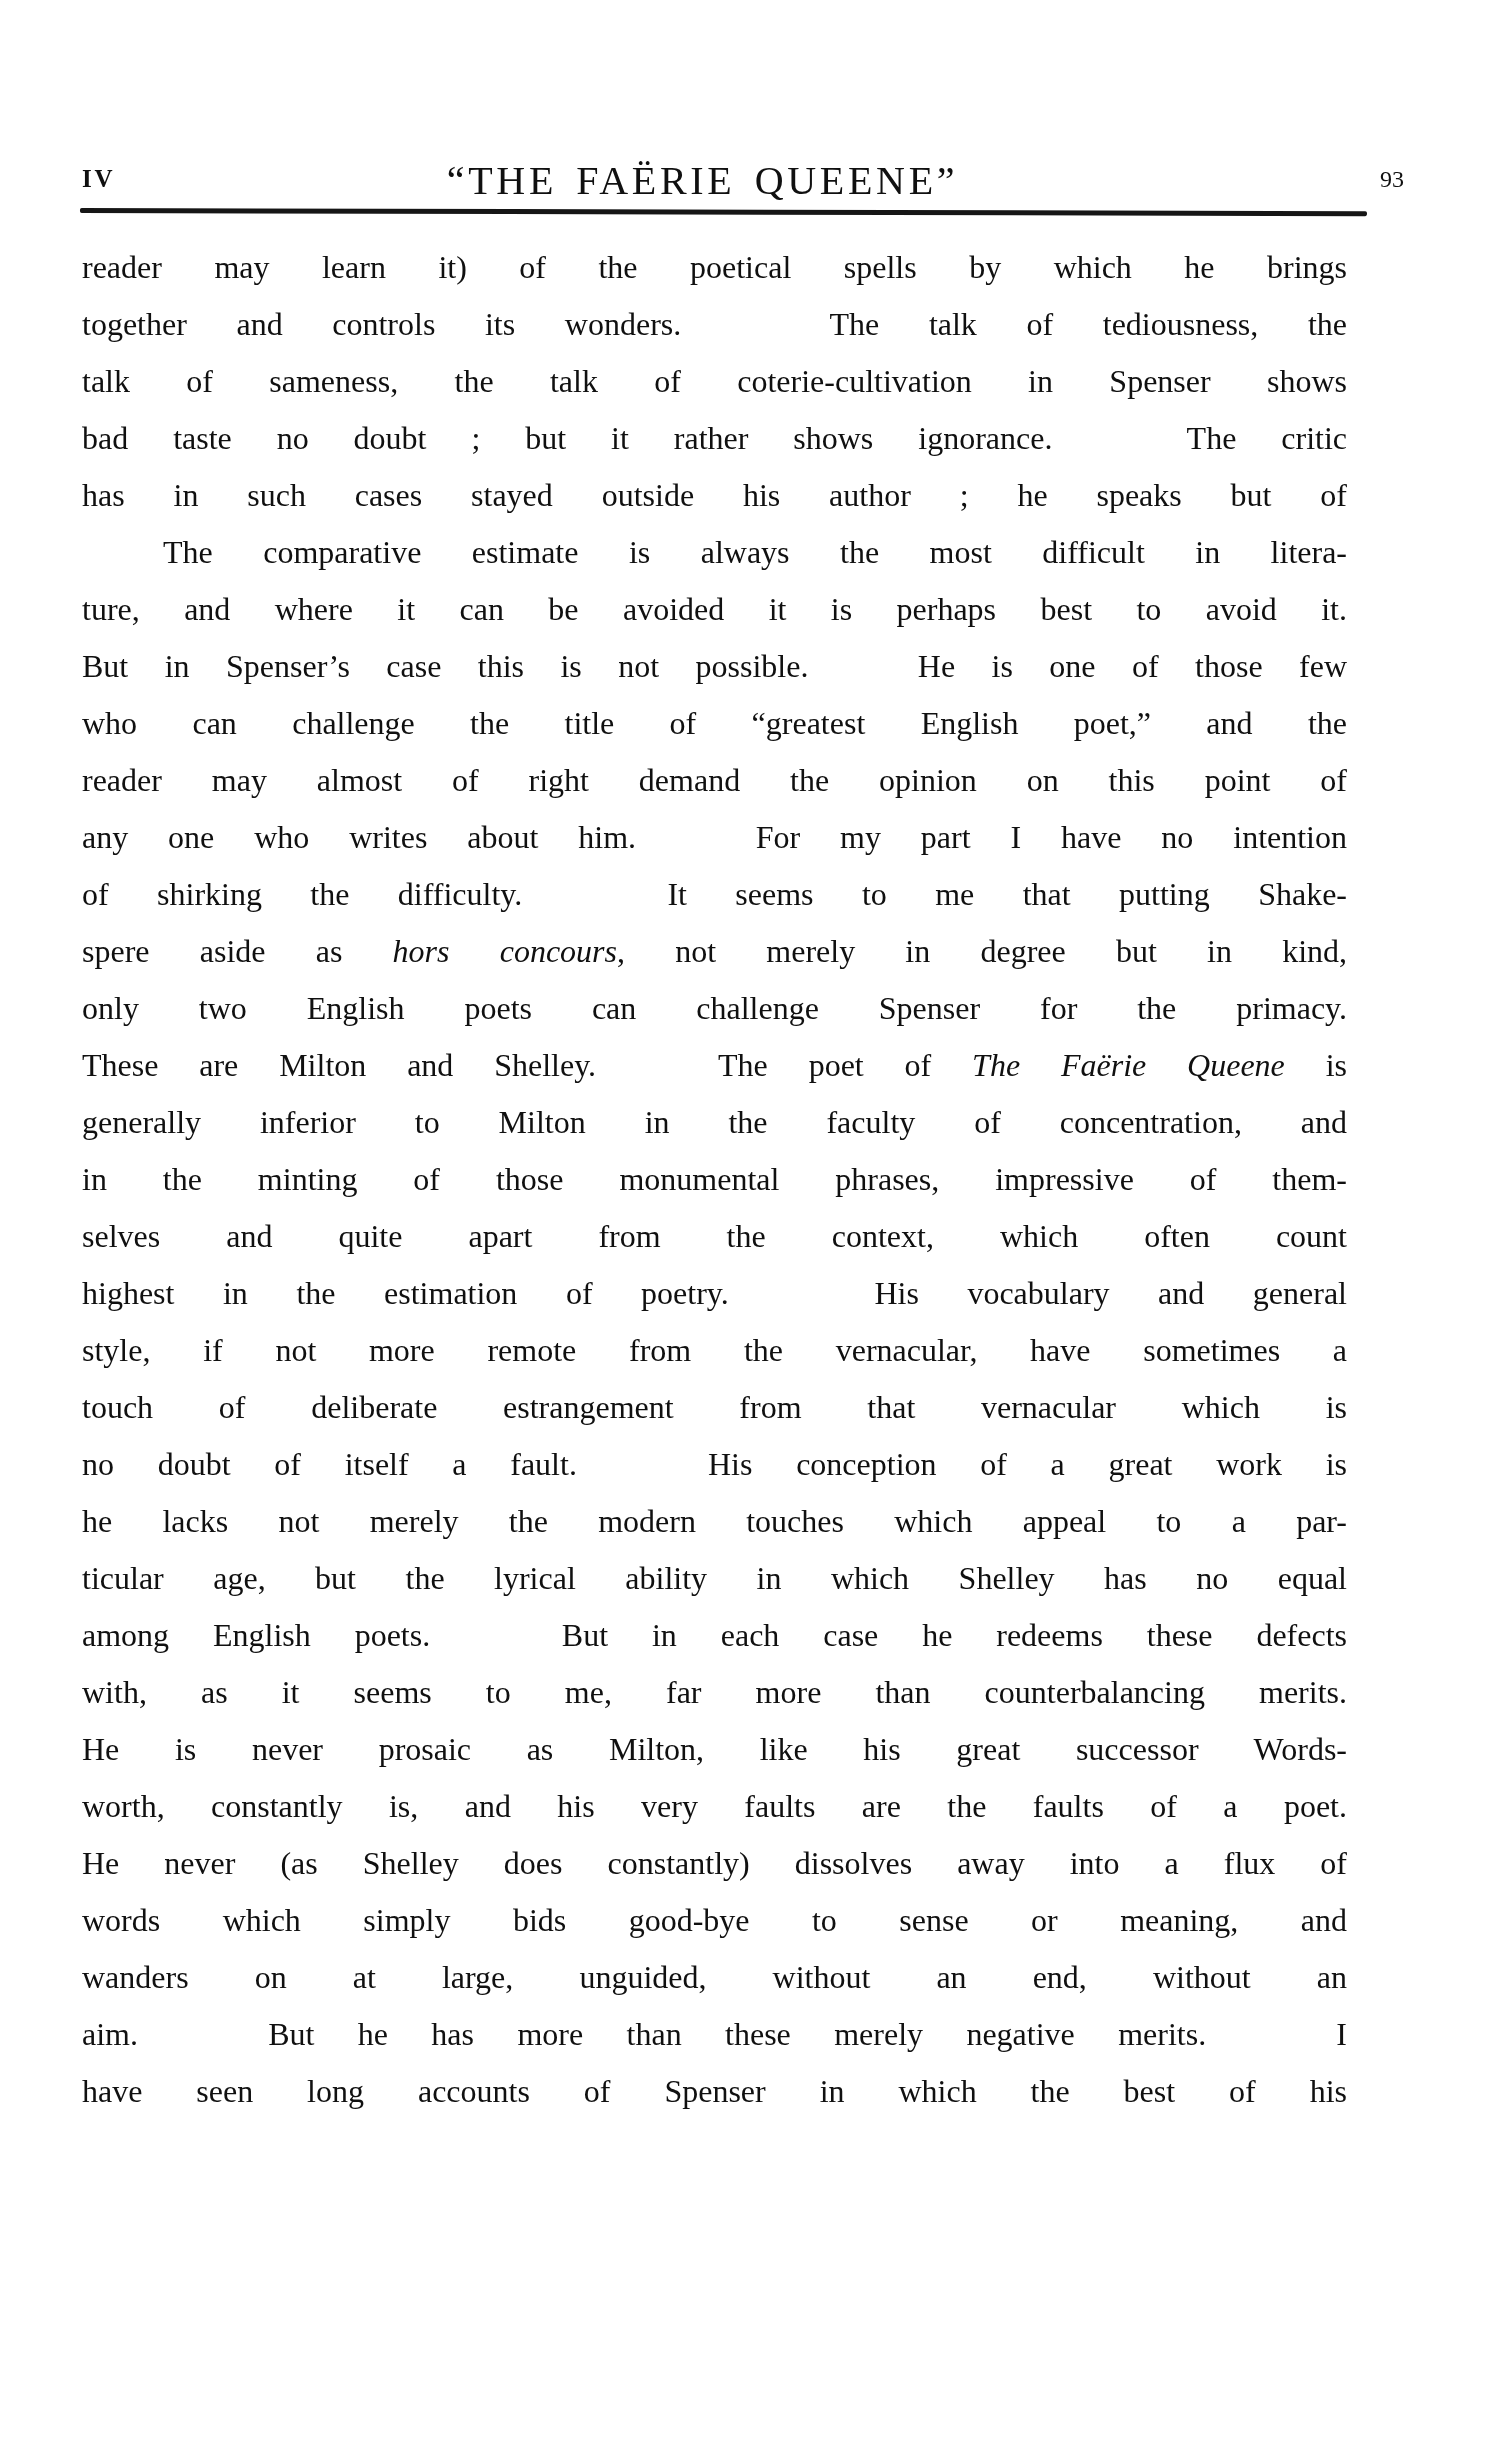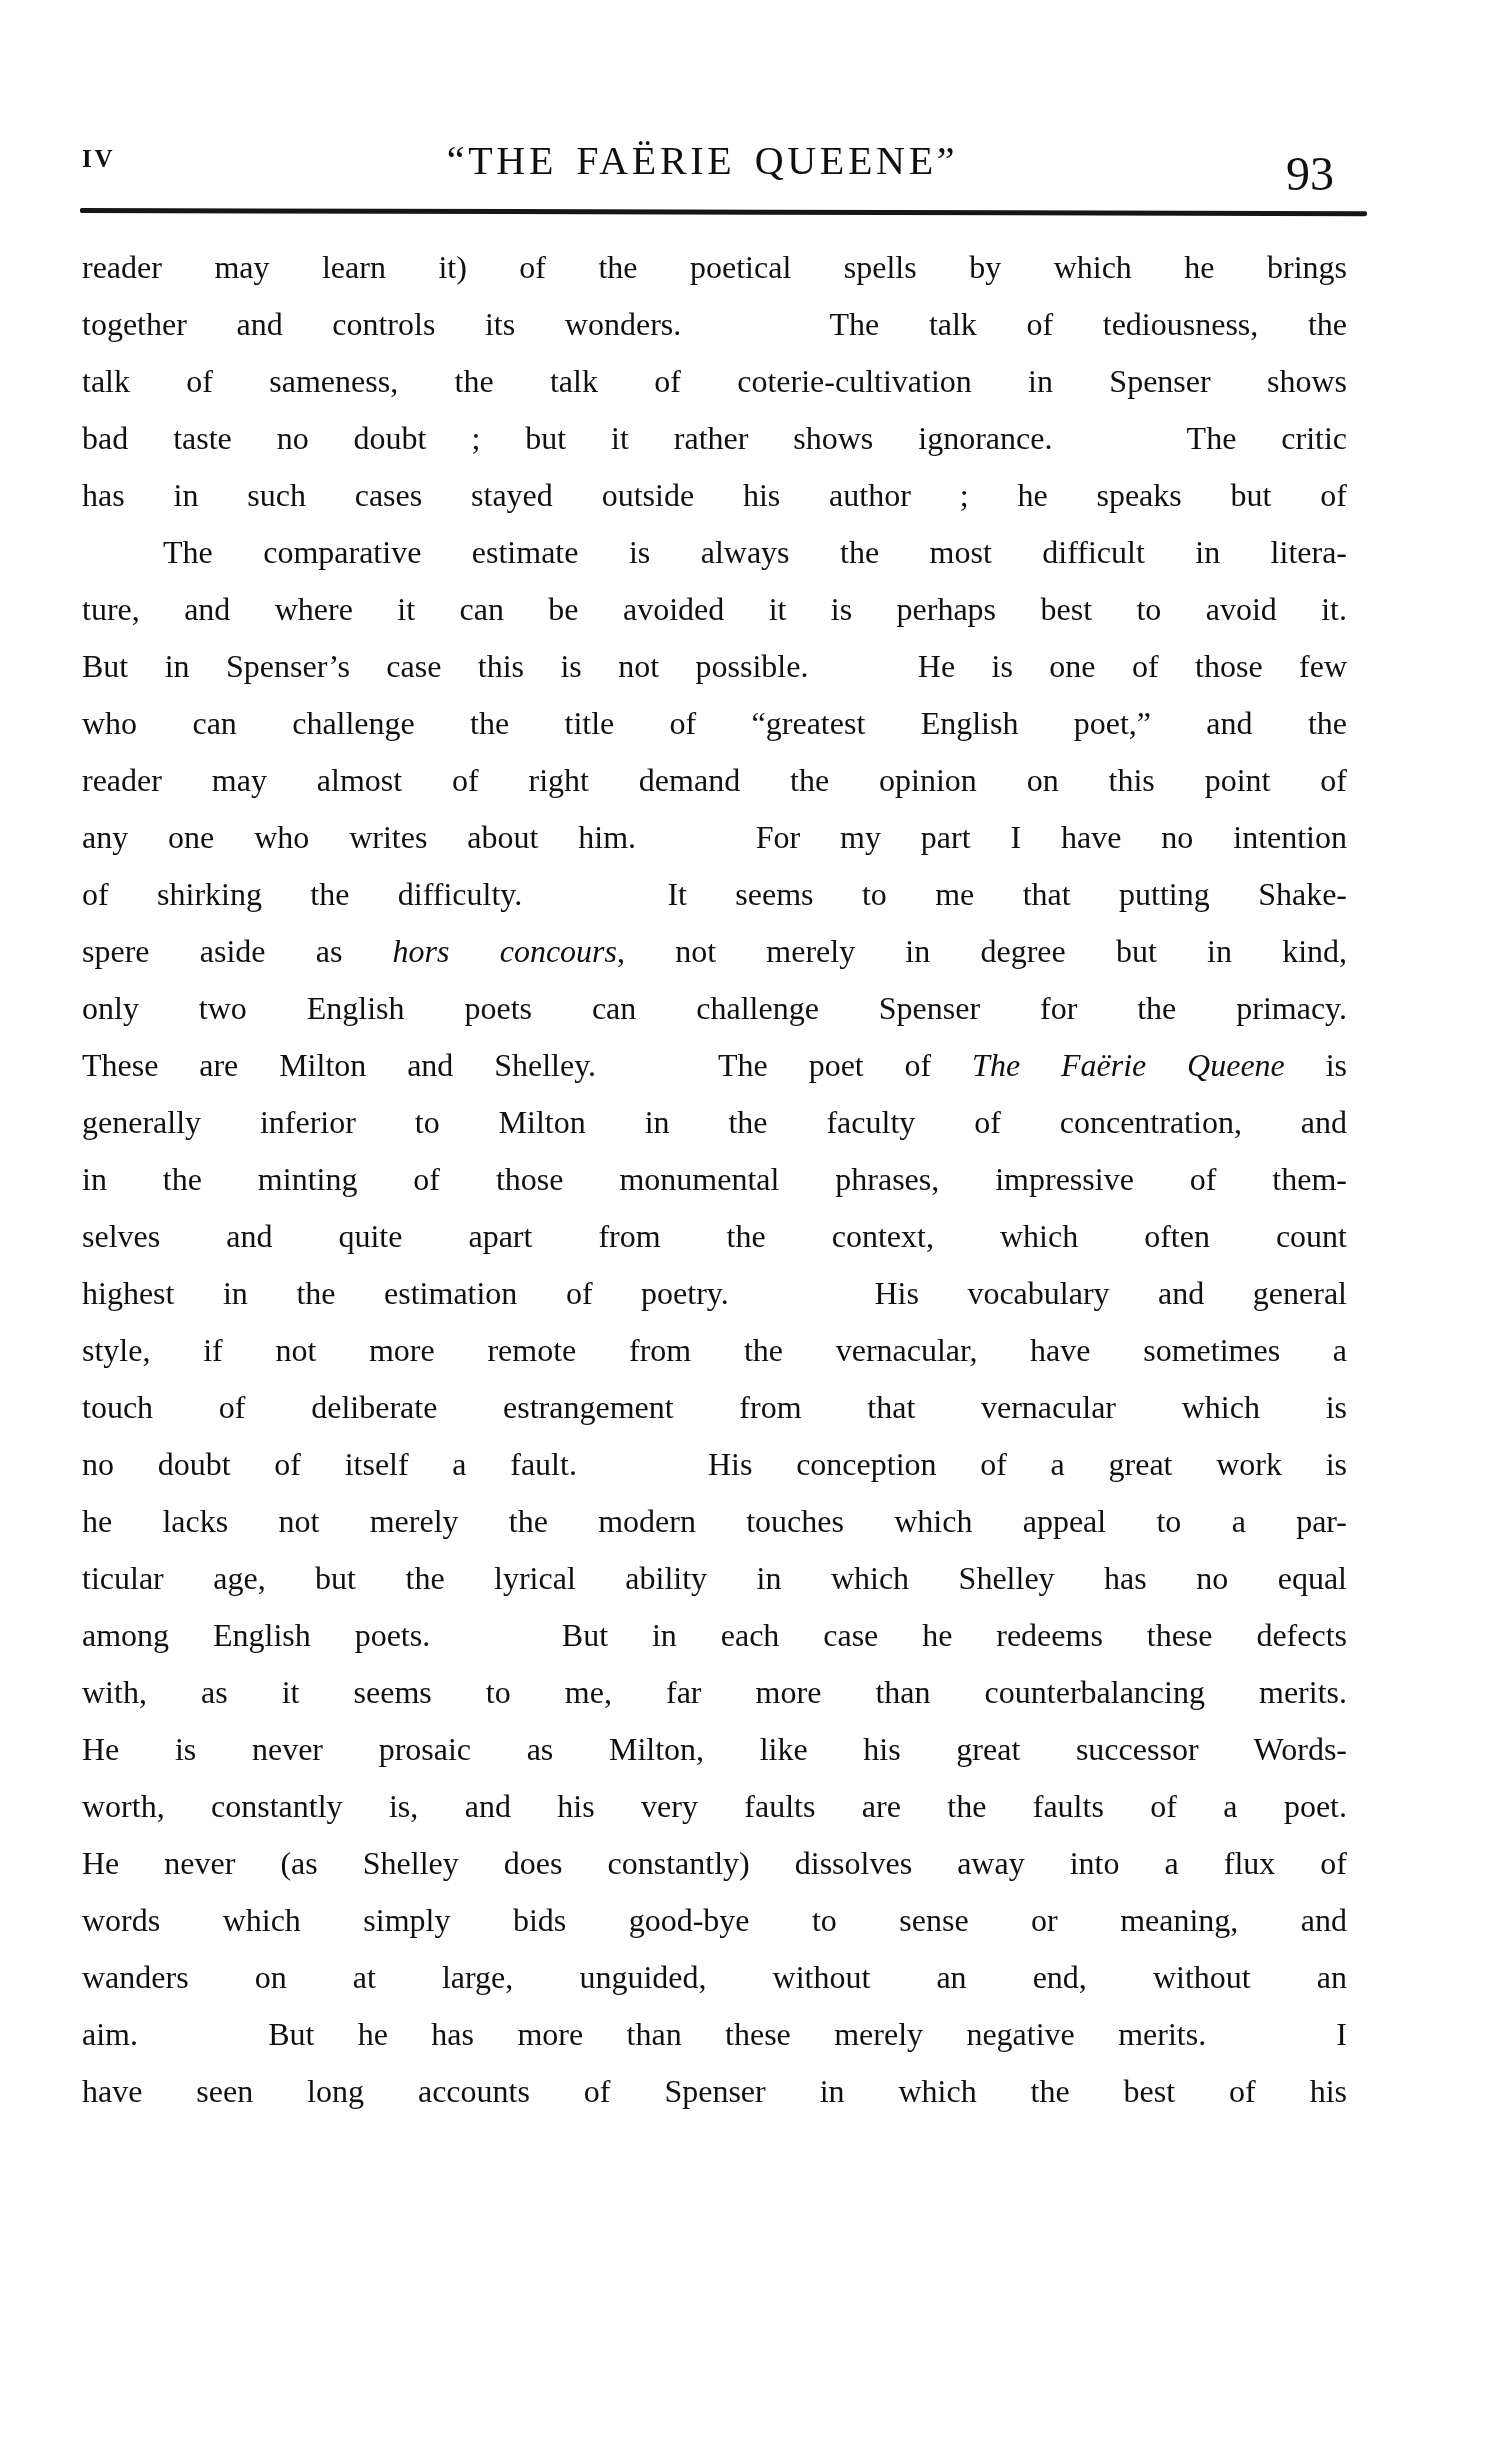--- a/index.html
+++ b/index.html
@@ -7,35 +7,36 @@
     position:relative;
     width:1512px;height:2462px;
     background:var(--paper,#ffffff);
     color:var(--ink,#101010);
     font-family:"Liberation Serif", serif;
     overflow:hidden;
   }
   .hdr{
     position:absolute;
     white-space:nowrap;
+    margin-top:20px;
   }
   #chapter-num{
     left:82px;top:145px;
     font-size:25px;letter-spacing:2.7px;
     font-weight:bold;
   }
   #running-title{
     left:70px;top:137px;width:1265px;
     text-align:center;
     font-size:40px;letter-spacing:3.7px;
     word-spacing:5.5px;
   }
   #page-num{
-    left:1286px;top:146px;
-    font-size:48px;
+    left:1380px;top:146px;
+    font-size:24px;
   }
   #header-rule{
     position:absolute;
     left:80px;top:208px;
     width:1287px;height:4.6px;
     background:#161616;
     border-radius:1.8px;
     transform:rotate(0.14deg);
     transform-origin:left top;
   }

